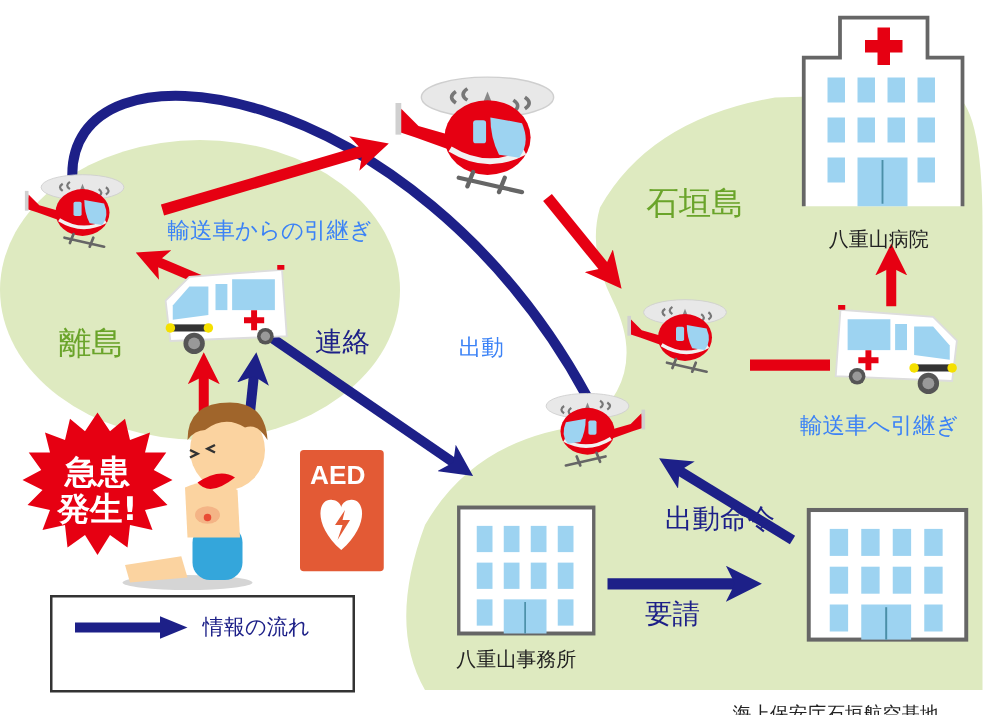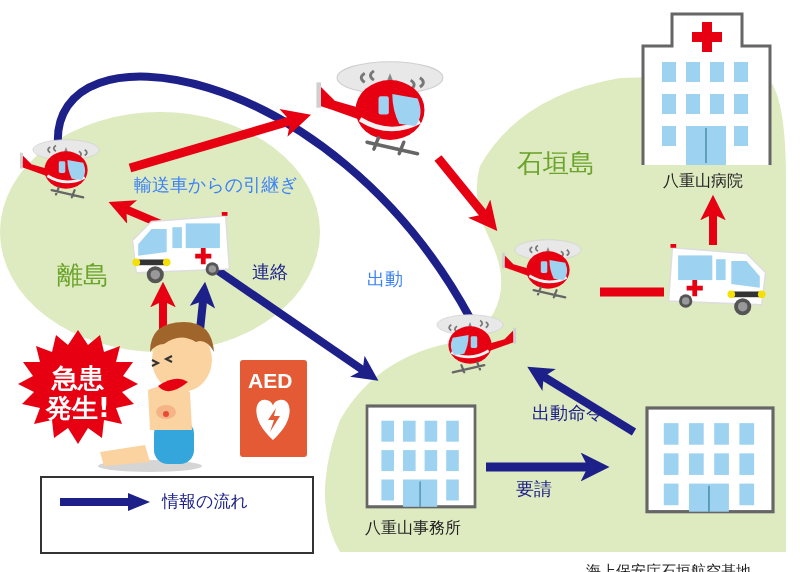--- a/index.html
+++ b/index.html
@@ -1,25 +1,25 @@
 <!DOCTYPE html>
 <html><head>
 <meta charset="utf-8">
 <style>
   html, body { margin: 0; padding: 0; background: #ffffff; }
   body { width: 800px; height: 572px; position: relative; overflow: hidden;
          font-family: "DejaVu Sans", sans-serif; }
   #stage { position: absolute; left: 0; top: 0; width: 800px; height: 572px; }
   .lbl { position: absolute; white-space: nowrap; line-height: 1; }
   .red-lbl { color: #3b82f6; font-size: 18px; }
-  .blue-lbl { color: #1d2088; font-size: 18px; font-family: Liberation Serif, serif; }
+  .blue-lbl { color: #1d2088; font-size: 22px; font-family: Liberation Serif, serif; }
   .black-lbl { color: #222222; font-size: 16px; }
   .island-lbl { color: #6aa42a; font-size: 26px; font-weight: normal; }
   .burst-lbl { color: #ffffff; font-size: 26px; font-weight: bold; text-align: center; line-height: 1.15; }
-  .legend { position: absolute; left: 40px; top: 476px; width: 274px; height: 78px;
+  .legend { position: absolute; left: 40px; top: 476px; width: 244px; height: 78px;
             border: 2px solid #333; background: #fff; box-sizing: border-box; }
   .legend-row { position: absolute; left: 14px; display: flex; align-items: center; }
   .legend-row svg { display: block; }
   .legend-row span { font-size: 17px; margin-left: 10px; }
 </style>
 </head>
 <body>
 
 <div id="stage">
 <svg width="800" height="572" viewBox="0 0 800 572" xmlns="http://www.w3.org/2000/svg">
@@ -142,30 +142,31 @@
   </g>
 
   <g>
     <rect x="240" y="360" width="67" height="97" rx="3" fill="#e35a35"></rect>
     <path d="M273,440 C250,420 254,398 266,400 C270,400 273,404 273,406 C273,404 276,400 280,400 C292,398 296,420 273,440 z" fill="#ffffff"></path>
     <path d="M276,408 L268,420 L274,420 L270,432 L280,416 L274,416 z" fill="#e35a35"></path>
   </g>
 </svg>
 
 
-<div class="lbl island-lbl" style="left:34px; top:262px;padding-left:23px;">離島</div>
+<div class="lbl island-lbl" style="left:24px; top:262px;padding-left:23px;">離島</div>
 <div class="lbl island-lbl" style="left:517px; top:150px;">石垣島</div>
 
 <div class="lbl red-lbl" style="left:134px; top:176px;">輸送車からの引継ぎ</div>
 <div class="lbl blue-lbl" style="left:252px; top:263px;">連絡</div>
 <div class="lbl red-lbl" style="left:367px; top:270px;">出動</div>
+<div class="lbl red-lbl" style="left:640px; top:332px;">輸送車へ引継ぎ</div>
 <div class="lbl blue-lbl" style="left:496px; top:404px;margin-left:36px;">出動命令</div>
 <div class="lbl blue-lbl" style="left:516px; top:480px;">要請</div>
 
-<div class="lbl black-lbl" style="left:663px; top:173px;">八重山病院</div>
+<div class="lbl black-lbl" style="left:663px; top:184px;">八重山病院</div>
 <div class="lbl black-lbl" style="left:365px; top:520px;">八重山事務所</div>
 <div class="lbl black-lbl" style="left:586px; top:564px; font-size:15px;text-decoration:underline;">海上保安庁石垣航空基地</div>
 
 <div class="lbl burst-lbl" style="left:46px; top:364px;">
   <div>急患</div>
   <div>発生!</div>
 </div>
 
 <div class="lbl" style="left:248px; top:370px; color:#fff; font-weight:bold; font-size:21px; font-family:'Liberation Sans', sans-serif;">AED</div>
 

